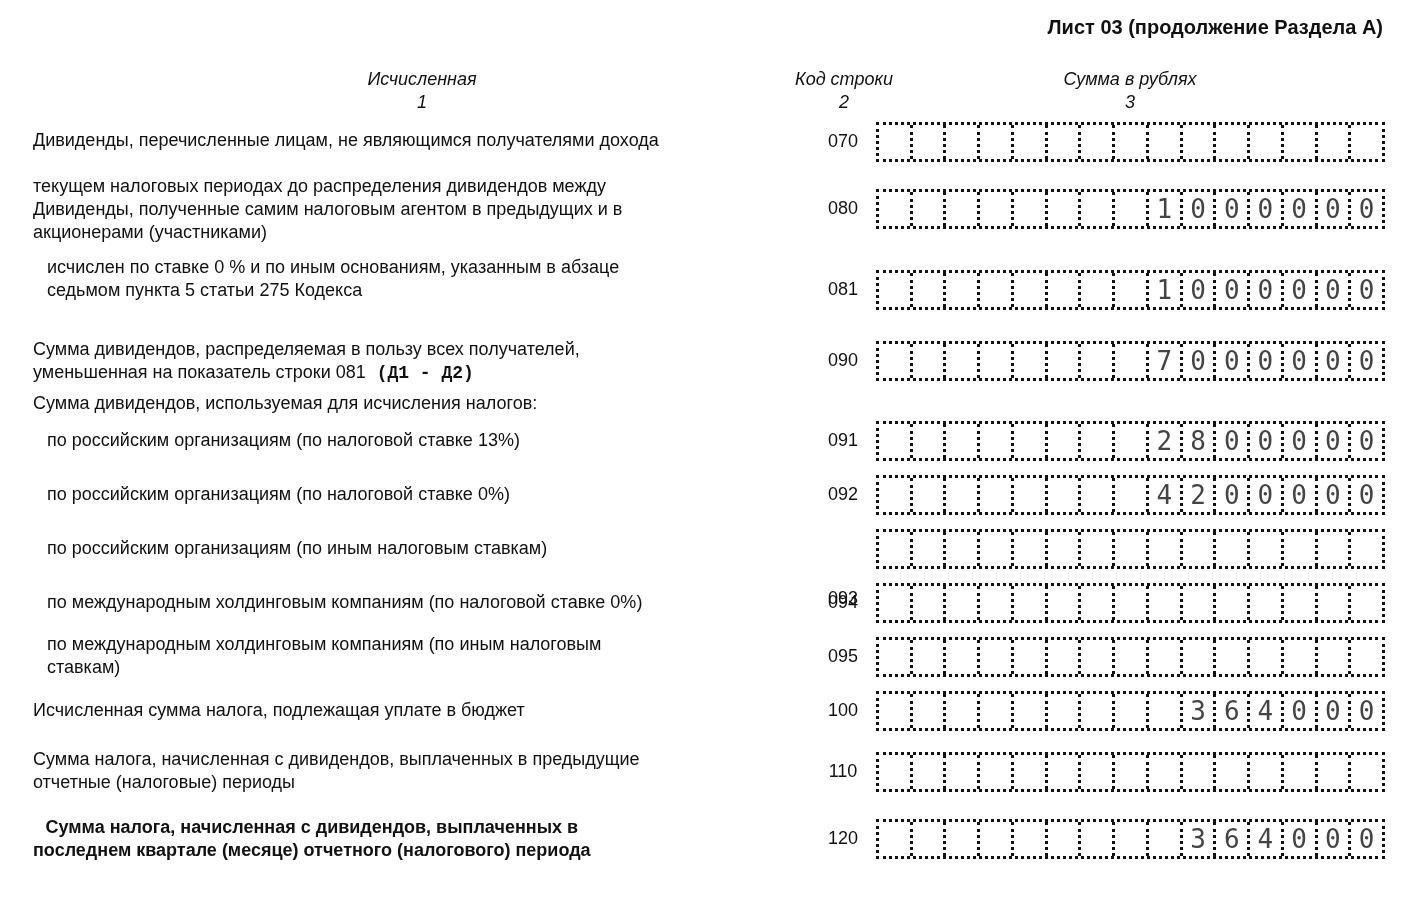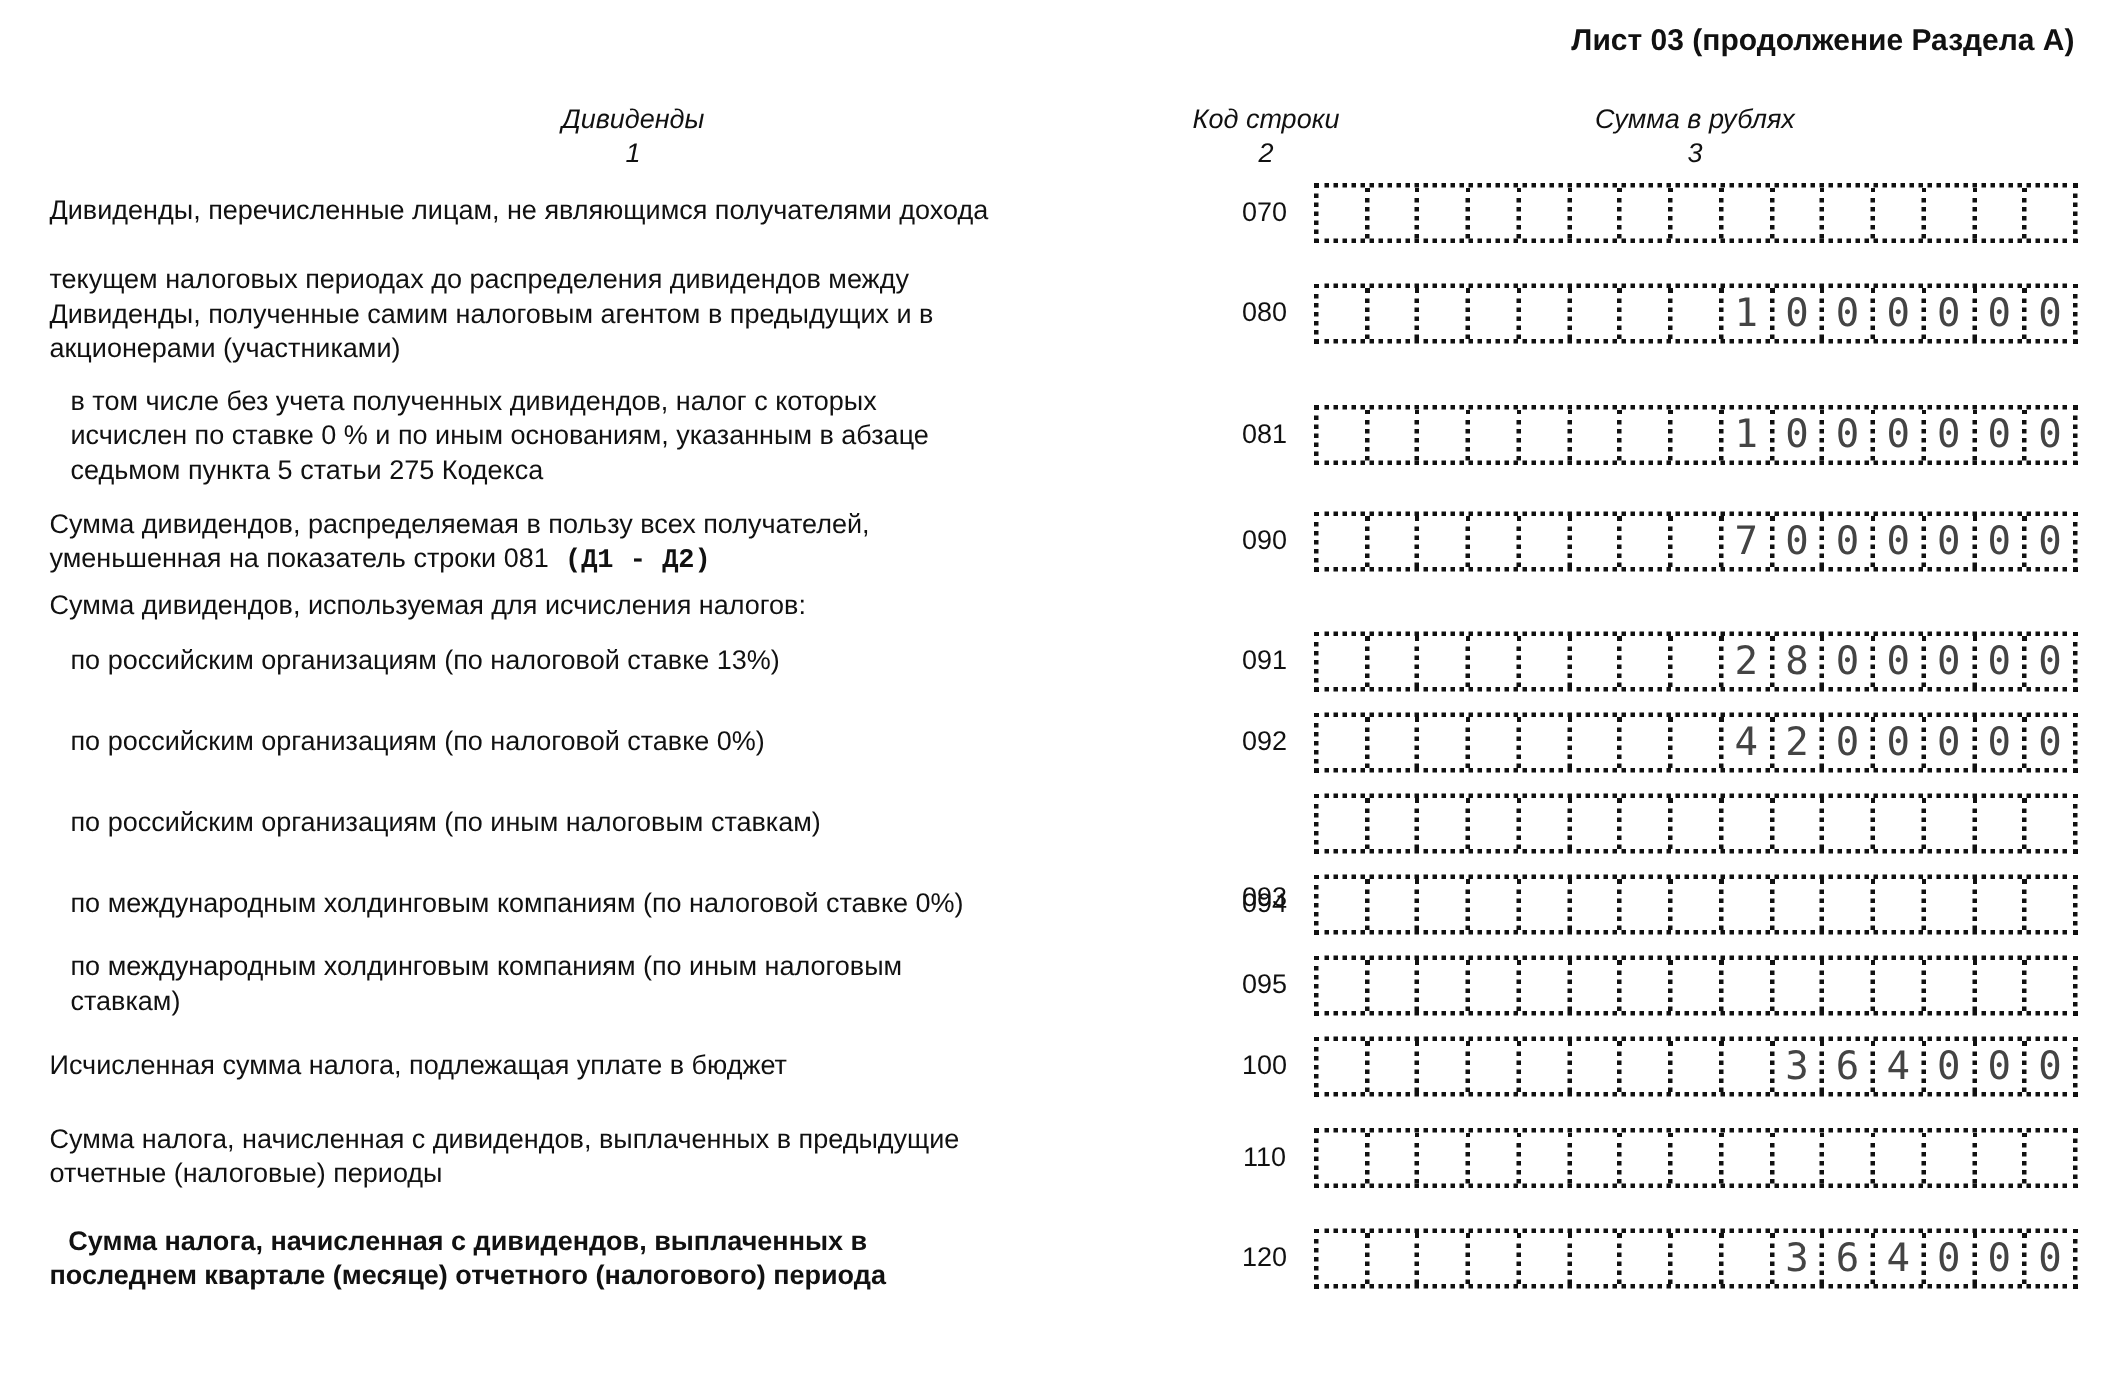--- a/index.html
+++ b/index.html
@@ -17,21 +17,21 @@
   .cell { flex:1; border-right:3px dotted #111; display:flex; align-items:center; justify-content:center;
           font-family:"DejaVu Sans Mono", monospace; font-size:26px; color:#444; font-weight:300; }
   .cell:last-child { border-right:none; }
 </style>
 </head>
 <body>
 
 <div class="sheet-title">Лист 03 (продолжение Раздела А)</div>
 
 <div class="colhead" style="left:322px;width:200px;">
-  <div>Дивиденды</div>
+  <div>Исчисленная</div>
   <div>1</div>
 </div>
 <div class="colhead" style="left:774px;width:140px;">
   <div>Код строки</div>
   <div>2</div>
 </div>
 <div class="colhead" style="left:1030px;width:200px;text-align:center;">
   <div>Сумма в рублях</div>
   <div>3</div>
 </div>
@@ -77,21 +77,20 @@
       <div class="cell"></div>
       <div class="cell">1</div>
       <div class="cell">0</div>
       <div class="cell">0</div>
       <div class="cell">0</div>
       <div class="cell">0</div>
       <div class="cell">0</div>
       <div class="cell">0</div>
     </div>
     <div class="label indent" style="top: 256px;">
-      <div>в том числе без учета полученных дивидендов, налог с которых</div>
       <div>исчислен по ставке 0 % и по иным основаниям, указанным в абзаце</div>
       <div>седьмом пункта 5 статьи 275 Кодекса</div>
     </div>
     <div class="code" style="top: 279px;">081</div>
     <div class="cells" style="top: 270px;">
       <div class="cell"></div>
       <div class="cell"></div>
       <div class="cell"></div>
       <div class="cell"></div>
       <div class="cell"></div>

